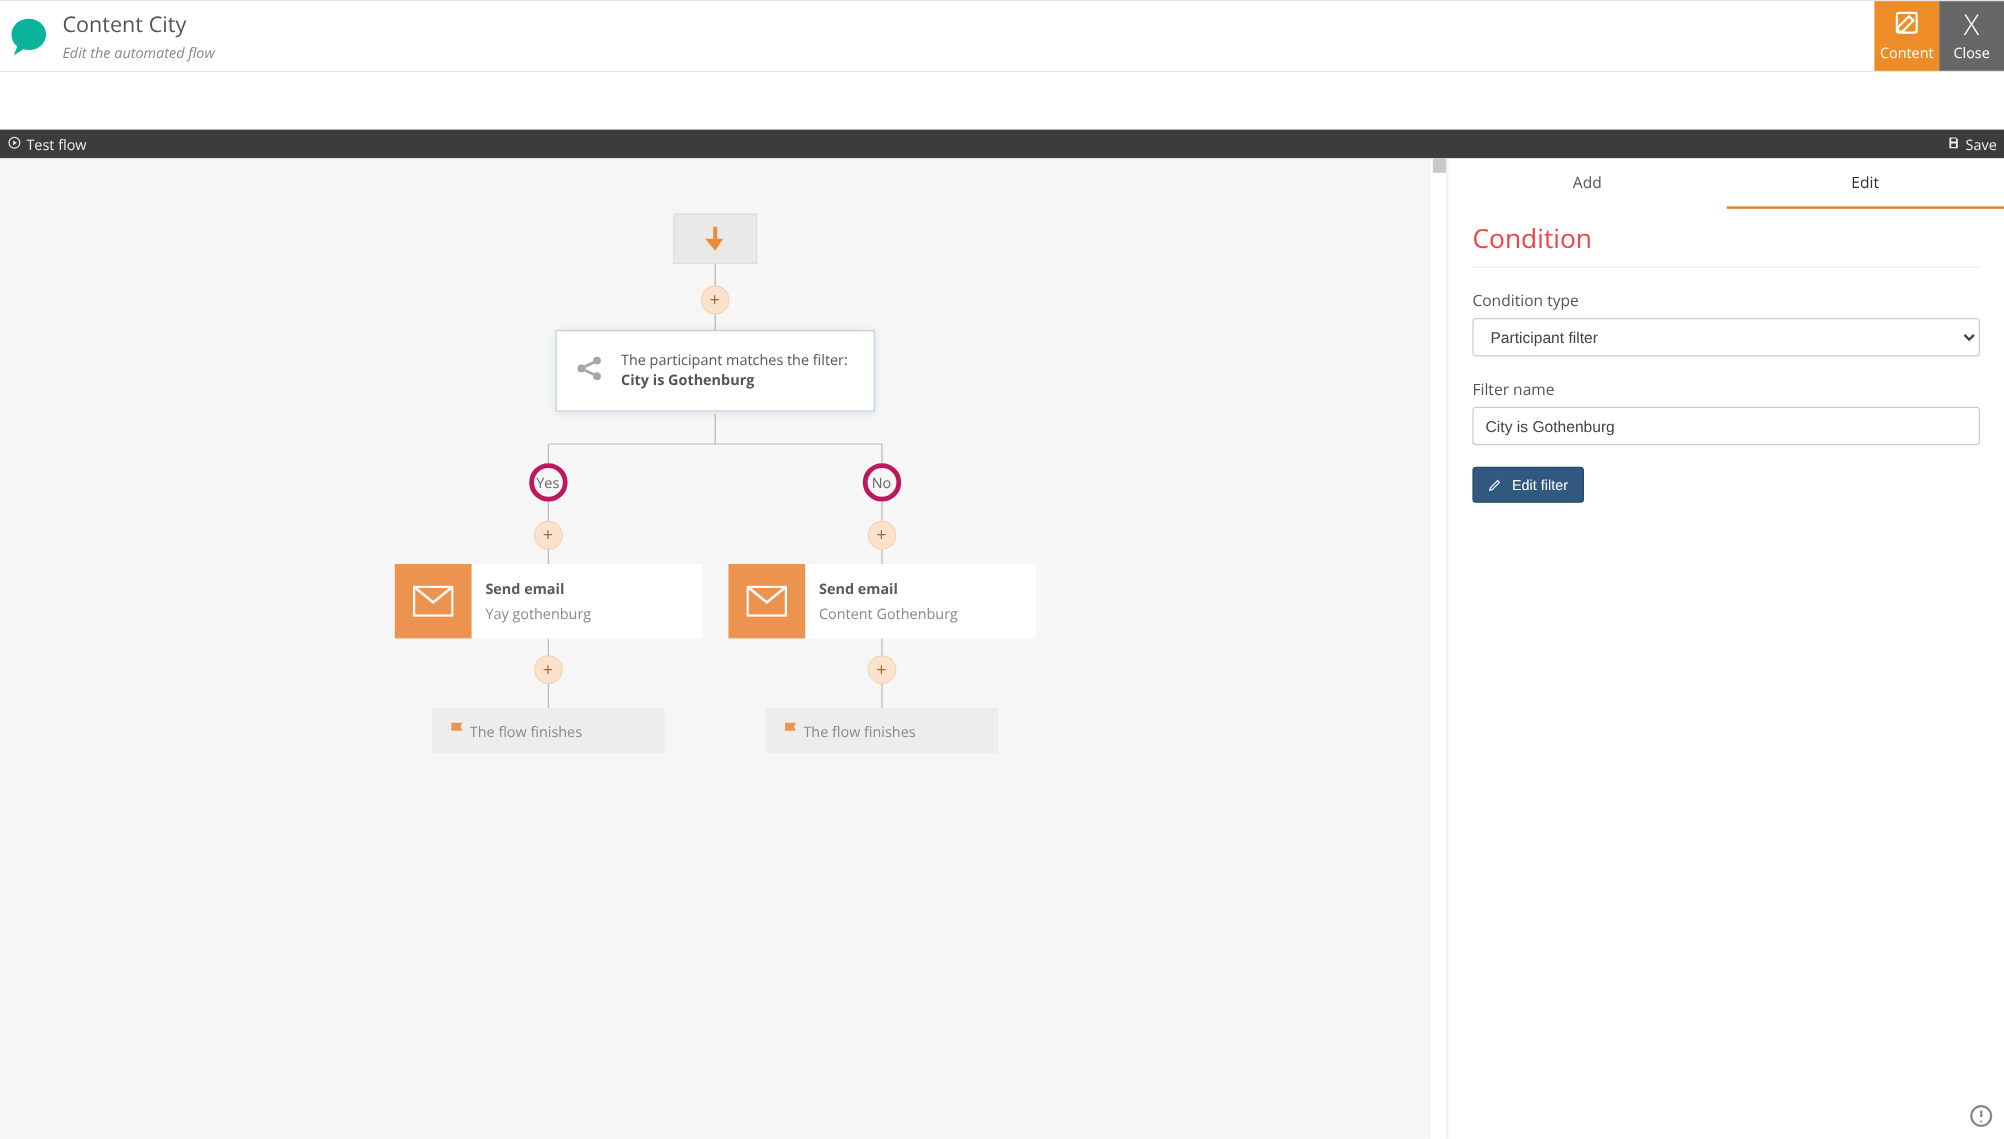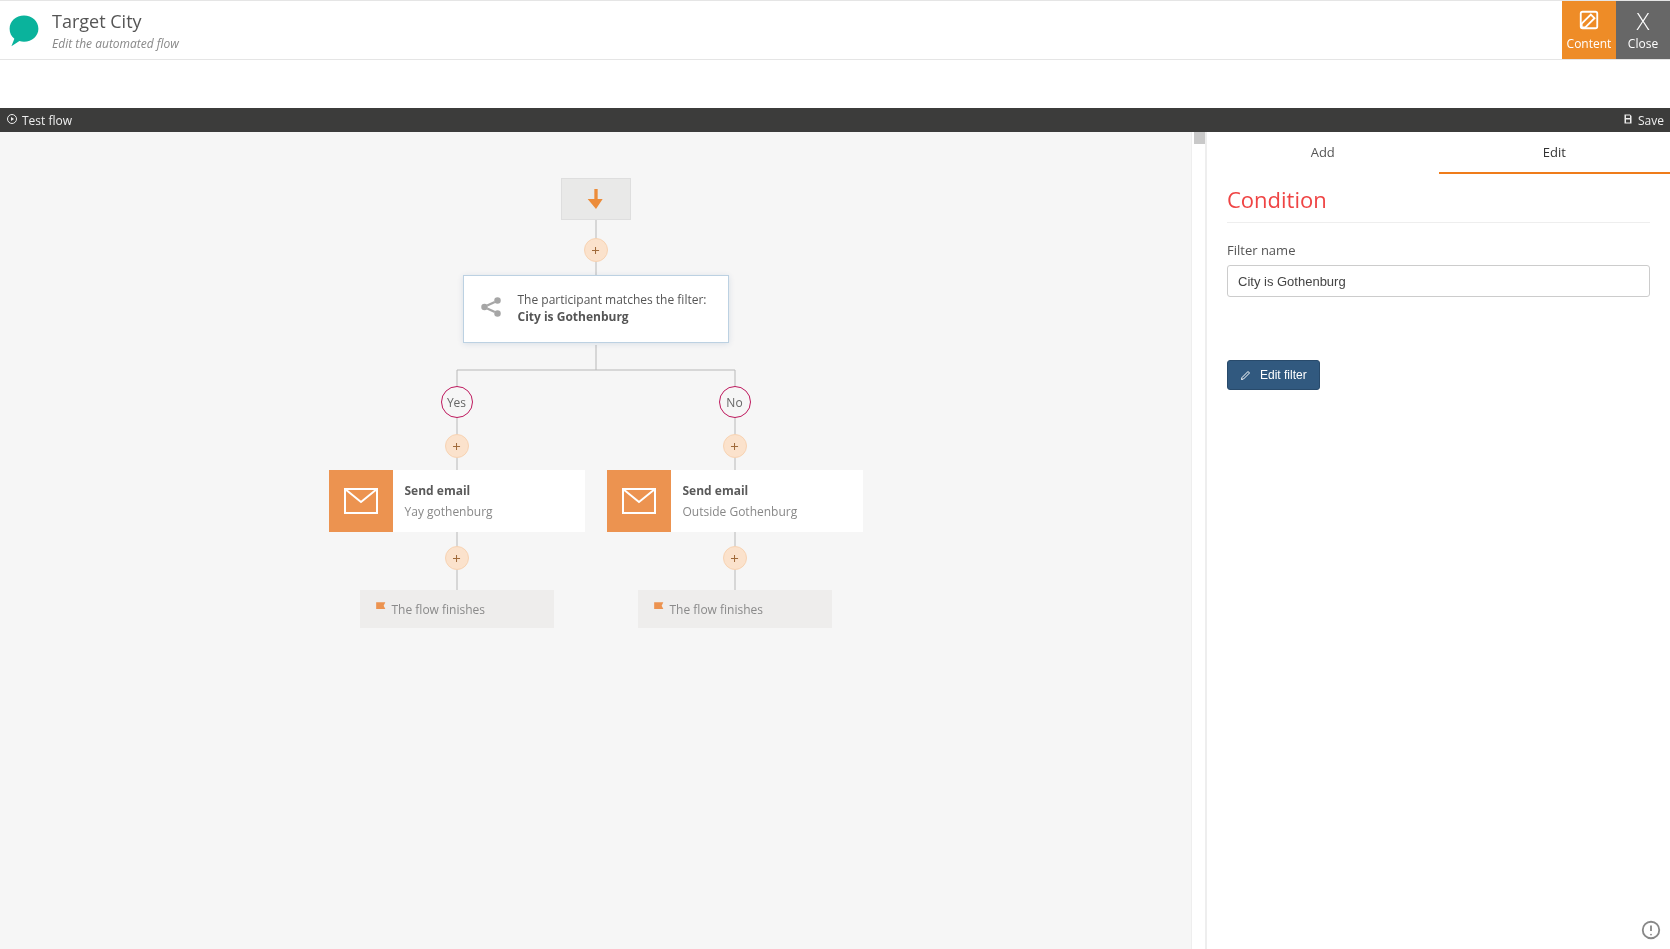--- a/index.html
+++ b/index.html
@@ -119,21 +119,21 @@
   gap: 14px;
 }
 .decision-icon { color: #a6a6a6; }
 .decision-text { font-size: 12px; color: #555; line-height: 1.4; }
 .decision-text .bold { font-weight: 700; }
 
 .branch-label {
   position: absolute;
   width: 32px; height: 32px;
   border-radius: 50%;
-  border: 1px solid #be185d;
+  border: 4px solid #be185d;
   background: #f6f6f6;
   display: flex; align-items: center; justify-content: center;
   font-size: 12px; color: #666;
 }
 
 .step-card {
   position: absolute;
   width: 256px; height: 62px;
   background: #fff;
   display: flex;
@@ -217,21 +217,20 @@
 .btn-primary {
   display: inline-flex; align-items: center; gap: 8px;
   background: #31597f;
   color: #fff;
   border: 1px solid #284a6b;
   border-radius: 3px;
   height: 30px;
   padding: 0 12px;
   font-size: 12px;
   cursor: pointer;
-  margin-top: 45px;
 }
 .btn-primary svg { width: 12px; height: 12px; }
 
 .footer-icon {
   position: absolute;
   right: 8px; bottom: 8px;
   width: 22px; height: 22px;
   color: #888;
 }
 .footer-icon svg { width: 100%; height: 100%; }
@@ -241,21 +240,21 @@
 <body>
 
 <div class="top-header">
   <div class="left">
     <div class="logo">
       <svg viewBox="0 0 40 40">
           <path fill="#0ab39c" d="M20 4c9 0 16 6.5 16 14.5S29 33 20 33c-1.8 0-3.5-.2-5.1-.7L6 38l3.3-8.2C5.9 27 4 23 4 18.5 4 10.5 11 4 20 4z"></path>
         </svg>
     </div>
     <div class="title-block">
-      <div class="title">Target City</div>
+      <div class="title">Content City</div>
       <div class="subtitle">Edit the automated flow</div>
     </div>
   </div>
   <div class="right">
     <div class="top-btn content">
       <span class="ico">
         <svg width="22" height="22" viewBox="0 0 24 24" fill="none" stroke="#fff" stroke-width="2">
             <path d="M4 20h4l10-10-4-4L4 16v4z"></path>
             <rect x="3" y="3" width="18" height="18" rx="2" fill="none"></rect>
           </svg>
@@ -353,21 +352,21 @@
 
         <div class="step-card" style="left:411px; top:338px;">
           <div class="iconbox">
             <svg viewBox="0 0 34 26">
                 <rect x="1" y="1" width="32" height="24" fill="none" stroke="#fff" stroke-width="2"></rect>
                 <path d="M1 1l16 13L33 1" fill="none" stroke="#fff" stroke-width="2"></path>
               </svg>
           </div>
           <div class="body">
             <div class="label">Send email</div>
-            <div class="sub">Outside Gothenburg</div>
+            <div class="sub">Content Gothenburg</div>
           </div>
         </div>
 
         <div class="plus-node" style="left:249px; top:414px;">+</div>
         <div class="plus-node" style="left:527px; top:414px;">+</div>
 
         <div class="finish-node" style="left:164px; top:458px;">
           <svg viewBox="0 0 24 24">
               <path fill="#ec9350" d="M5 3v18M5 4h11l-2 4 2 4H5"></path>
             </svg>
@@ -390,20 +389,26 @@
 
   <div class="sidepanel">
     <div class="tabs">
       <div class="tab">Add</div>
       <div class="tab active">Edit</div>
     </div>
     <div class="panel-body">
       <h2>Condition</h2>
       <hr class="divider">
 
+      <div class="form-group">
+        <label class="form-label">Condition type</label>
+        <select class="form-select">
+          <option>Participant filter</option>
+        </select>
+      </div>
 
       <div class="form-group">
         <label class="form-label">Filter name</label>
         <input class="form-control" type="text" value="City is Gothenburg" style="">
       </div>
 
 
       <button class="btn-primary">
         <svg viewBox="0 0 24 24" fill="none" stroke="#fff" stroke-width="2">
             <path d="M3 21l4-1 12-12-3-3L4 17l-1 4z"></path>

